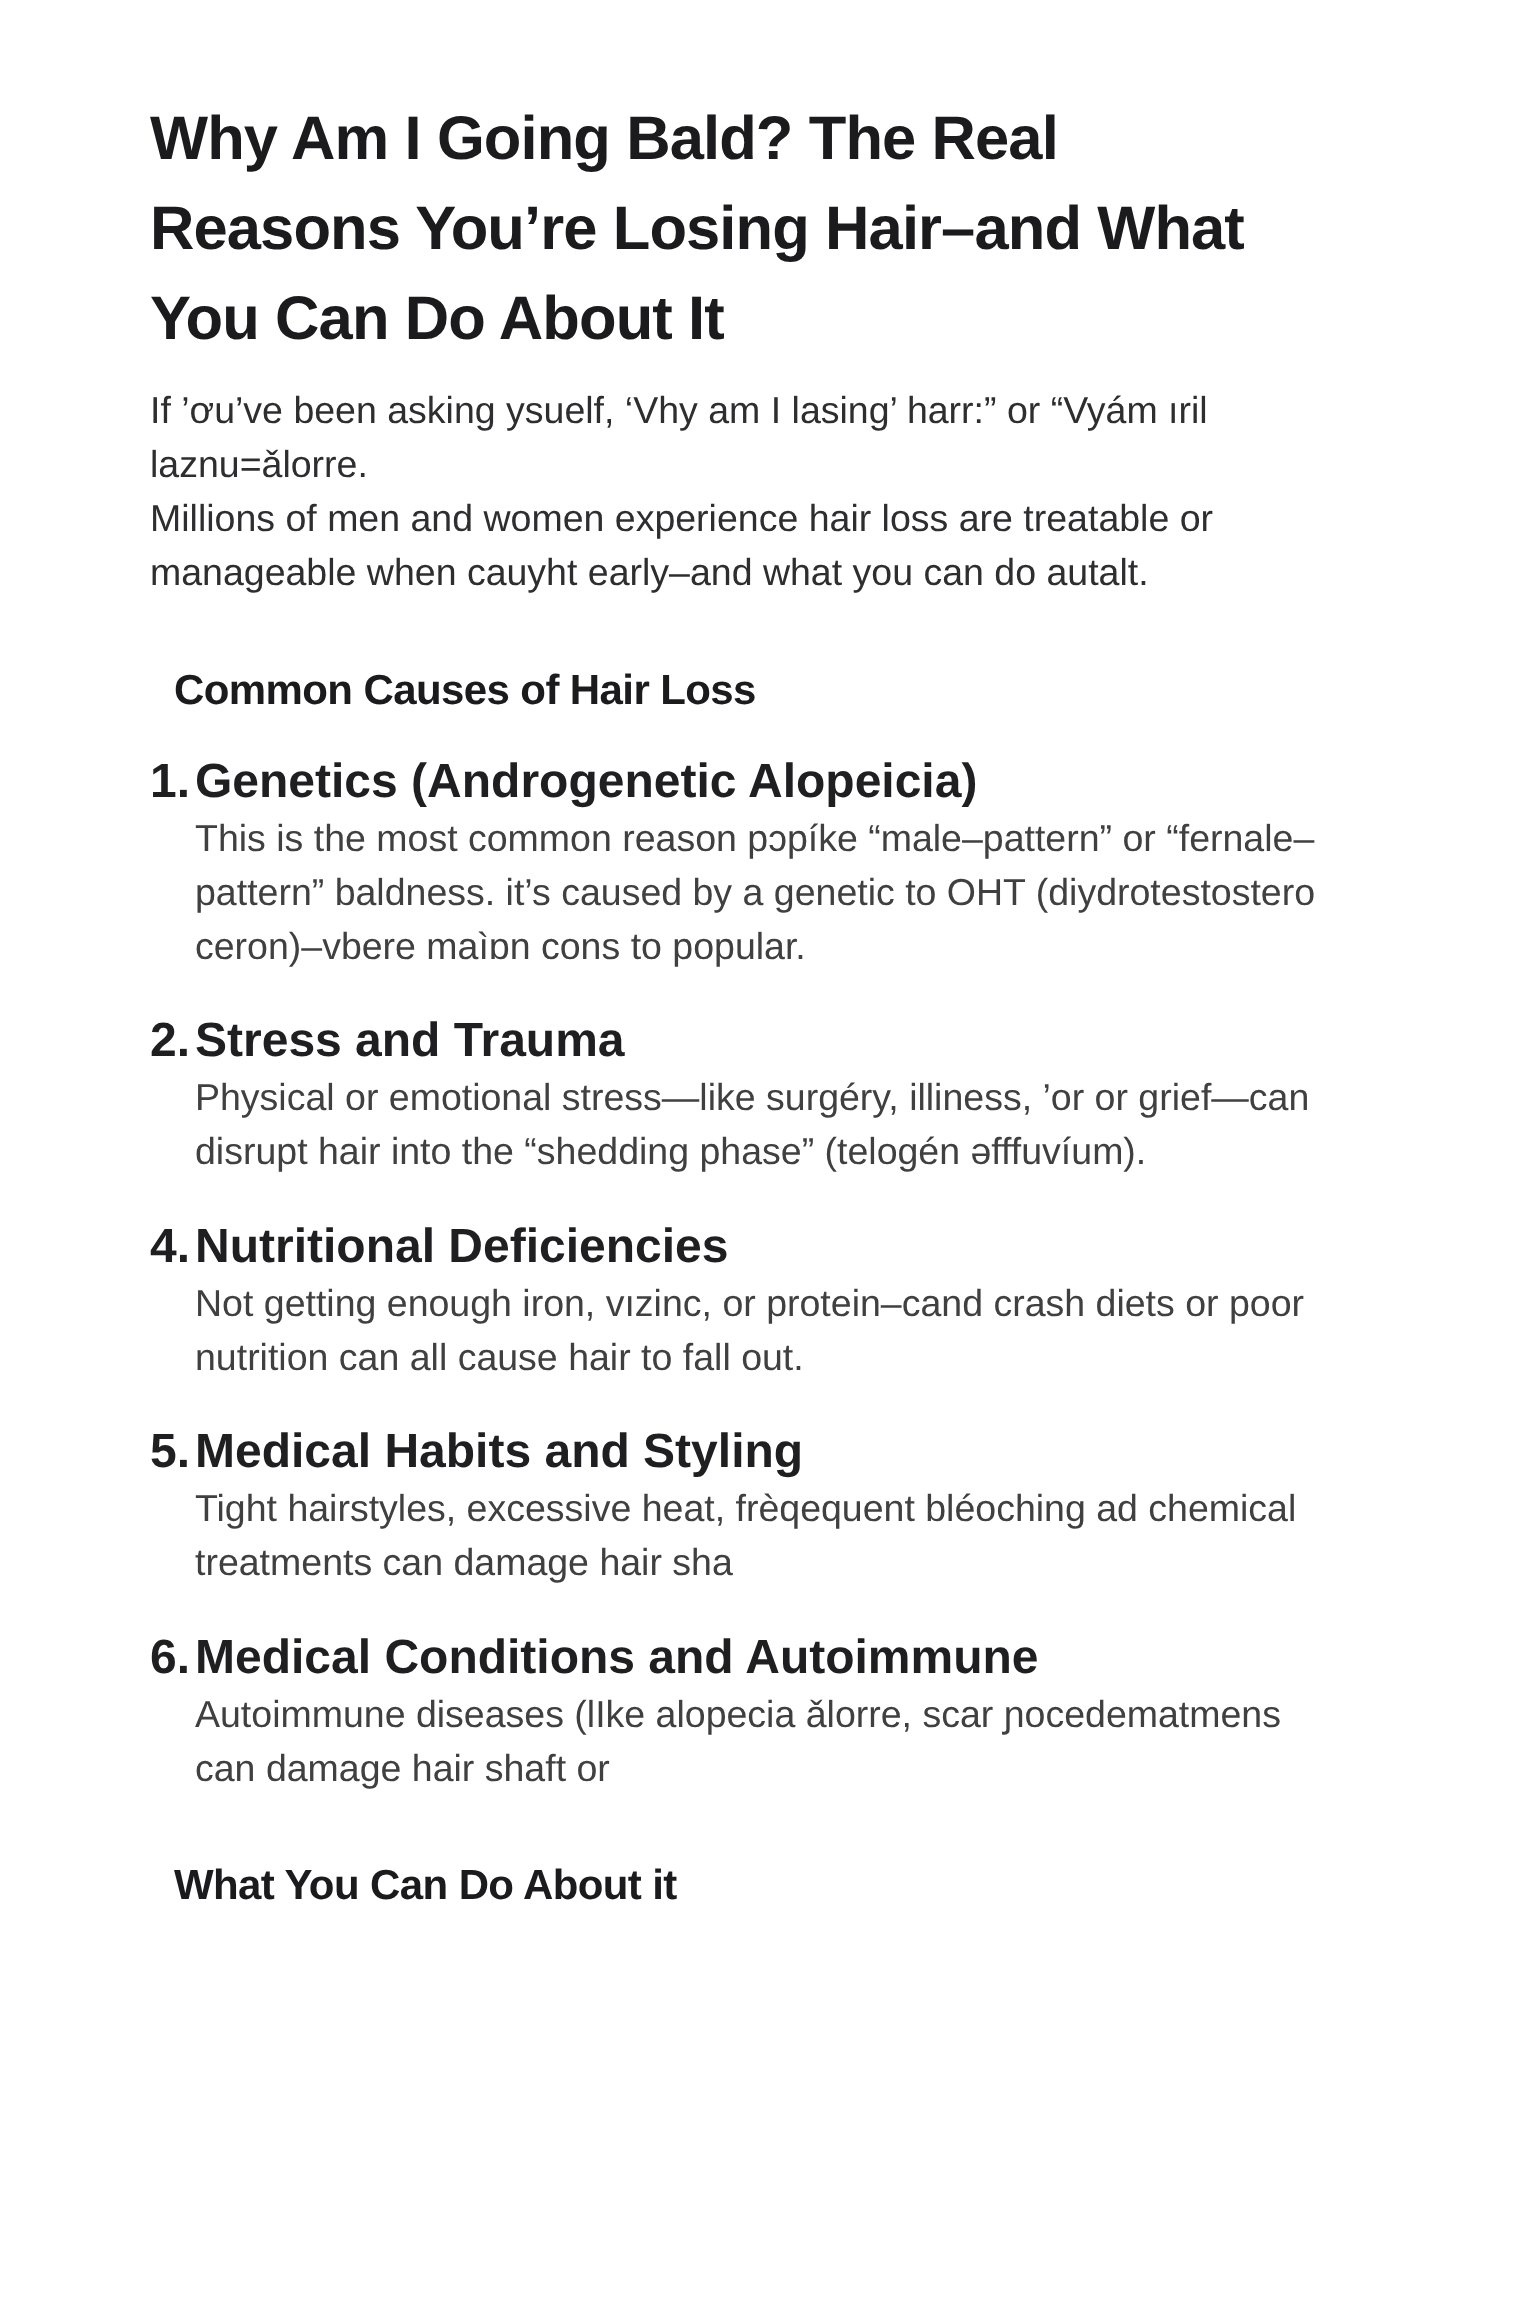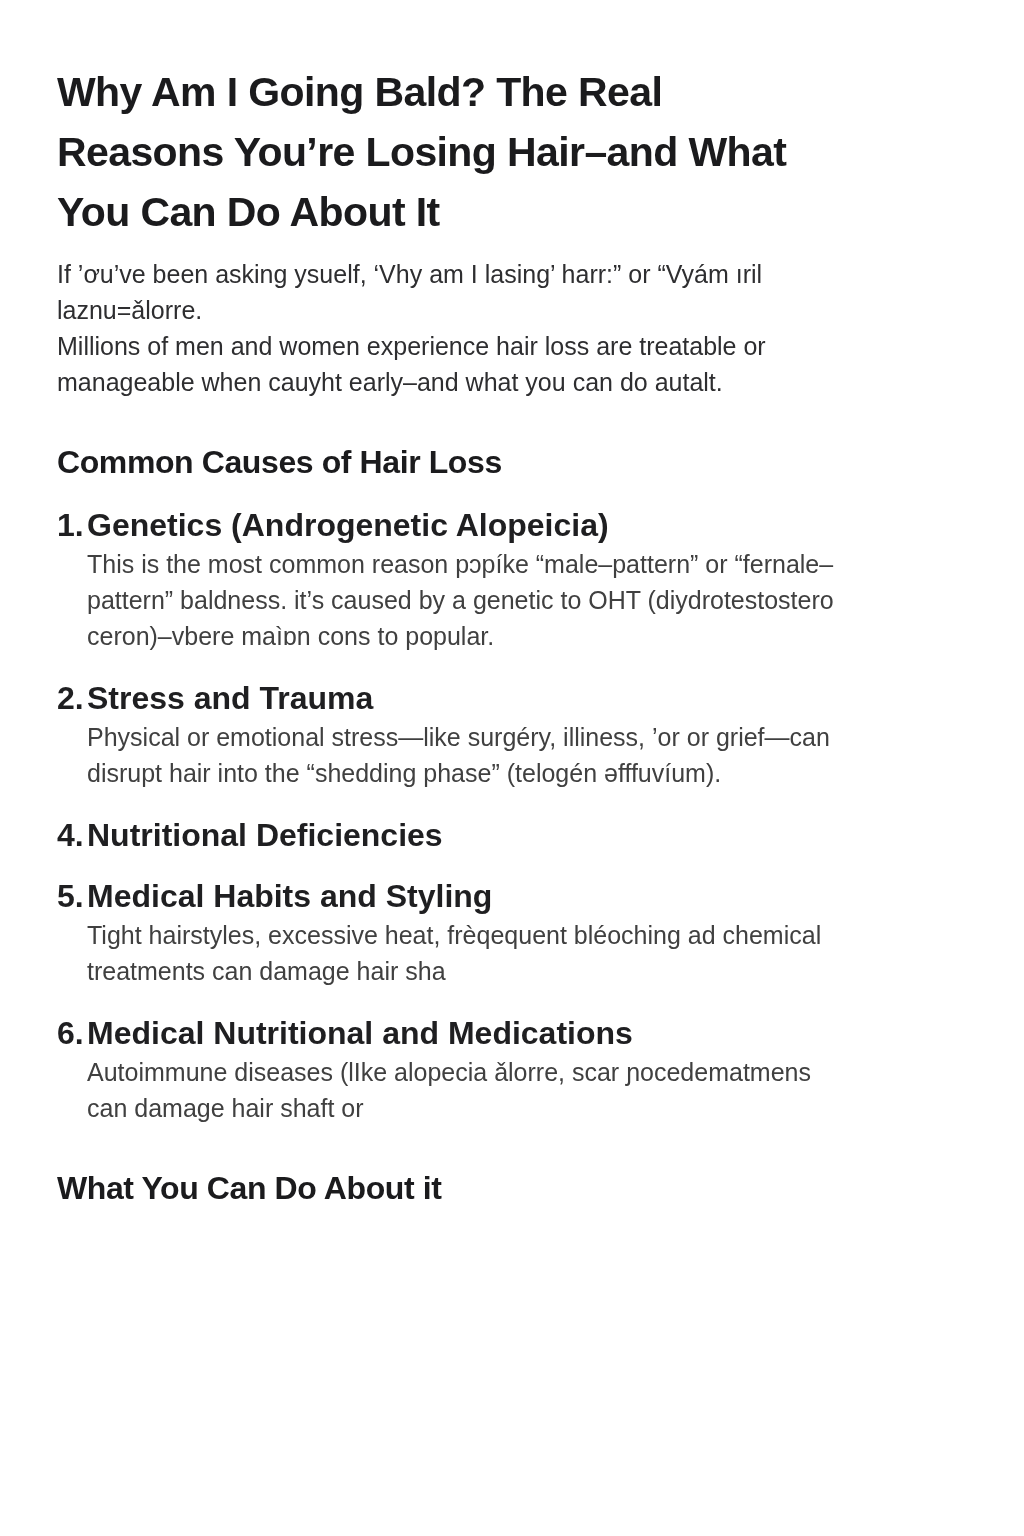--- a/index.html
+++ b/index.html
@@ -12,44 +12,44 @@
     height: 1536px;
     overflow: hidden;
     font-family: "Liberation Sans", sans-serif;
     color: #2d2d2f;
     -webkit-font-smoothing: antialiased;
   }
   .page {
     box-sizing: border-box;
     width: 1024px;
     height: 1332px;
-    padding: 62px 120px 0 57px;
+    padding: 62px 120px 0 100px;
   }
   .article-title {
     white-space: pre-line;
     font-size: 41px;
     font-weight: 700;
     line-height: 60px;
     letter-spacing: -0.6px;
     color: #1b1b1d;
     margin: 0 0 14px 0;
   }
   .intro {
     white-space: pre-line;
     font-size: 25px;
     line-height: 36px;
     color: #2e2e30;
     margin: 0 0 10px 0;
   }
   .section-heading {
-    font-size: 32px;
+    font-size: 28px;
     font-weight: 700;
     letter-spacing: -0.4px;
     color: #1b1b1d;
-    margin: 44px 0 10px 0;
+    margin: 44px 0 10px 16px;
   }
   .numbered-item {
     margin-top: 27px;
   }
   .item-header {
     font-size: 32px;
     font-weight: 700;
     line-height: 34px;
     color: #1f1f21;
   }
@@ -95,33 +95,35 @@
     </div>
     <p class="item-body">Physical or emotional stress—like surgéry, illiness, ’or or grief—can
 disrupt hair into the “shedding phase” (telogén əfffuvíum).</p>
   </div>
 
 
   <div class="numbered-item">
     <div class="item-header">
       <span class="item-number">4.</span><span>Nutritional Deficiencies</span>
     </div>
+    <p class="item-body">Not getting enough iron, vızinc, or protein–cand crash diets or poor
+nutrition can all cause hair to fall out.</p>
   </div>
 
   <div class="numbered-item">
     <div class="item-header">
       <span class="item-number">5.</span><span>Medical Habits and Styling</span>
     </div>
     <p class="item-body">Tight hairstyles, excessive heat, frèqequent bléoching ad chemical
 treatments can damage hair sha</p>
   </div>
 
   <div class="numbered-item">
     <div class="item-header">
-      <span class="item-number">6.</span><span>Medical Nutritional and Medications</span>
+      <span class="item-number">6.</span><span>Medical Conditions and Autoimmune</span>
     </div>
     <p class="item-body">Autoimmune diseases (lIke alopecia ǎlorre, scar ɲocedematmens
 can damage hair shaft or</p>
   </div>
 
   <h2 class="section-heading">What You Can Do About it</h2>
 
 </div>
 
 </body></html>

